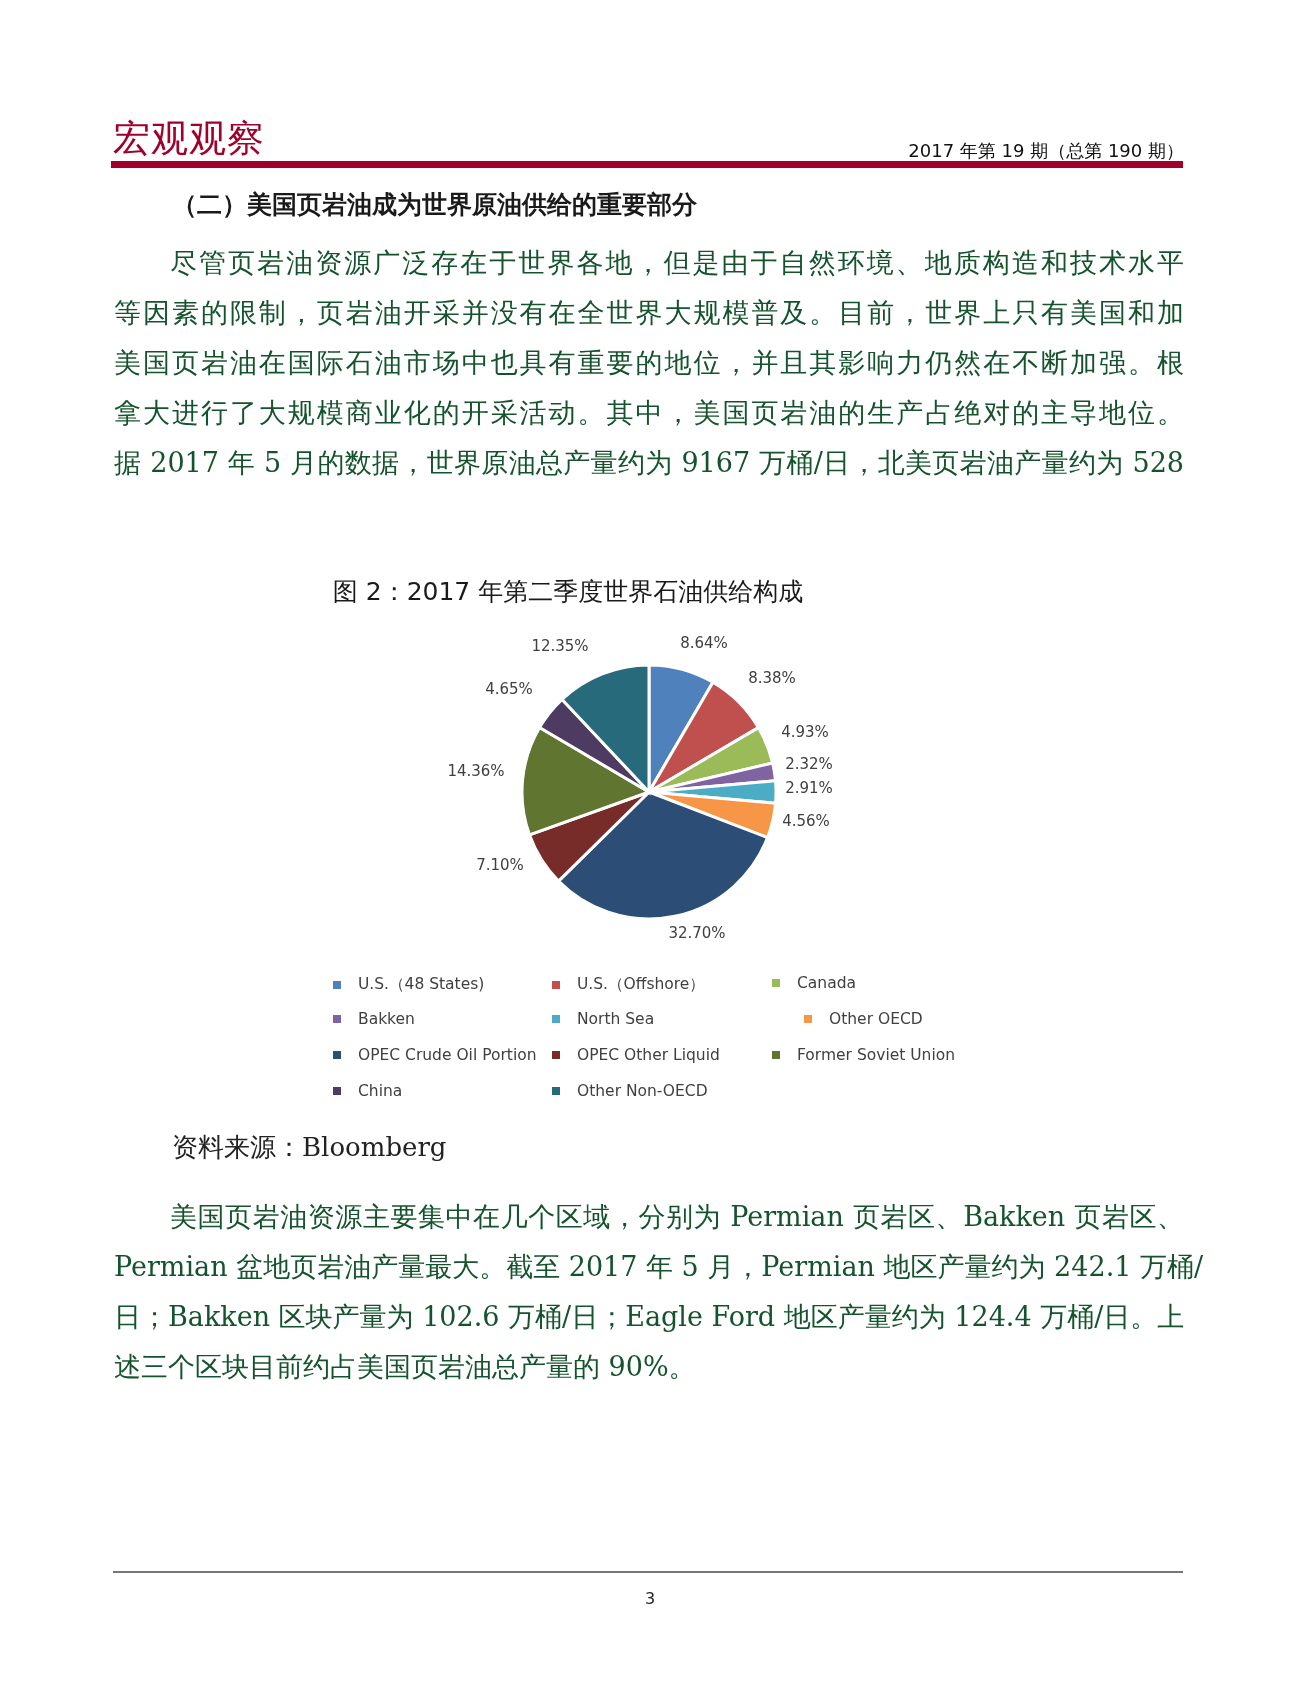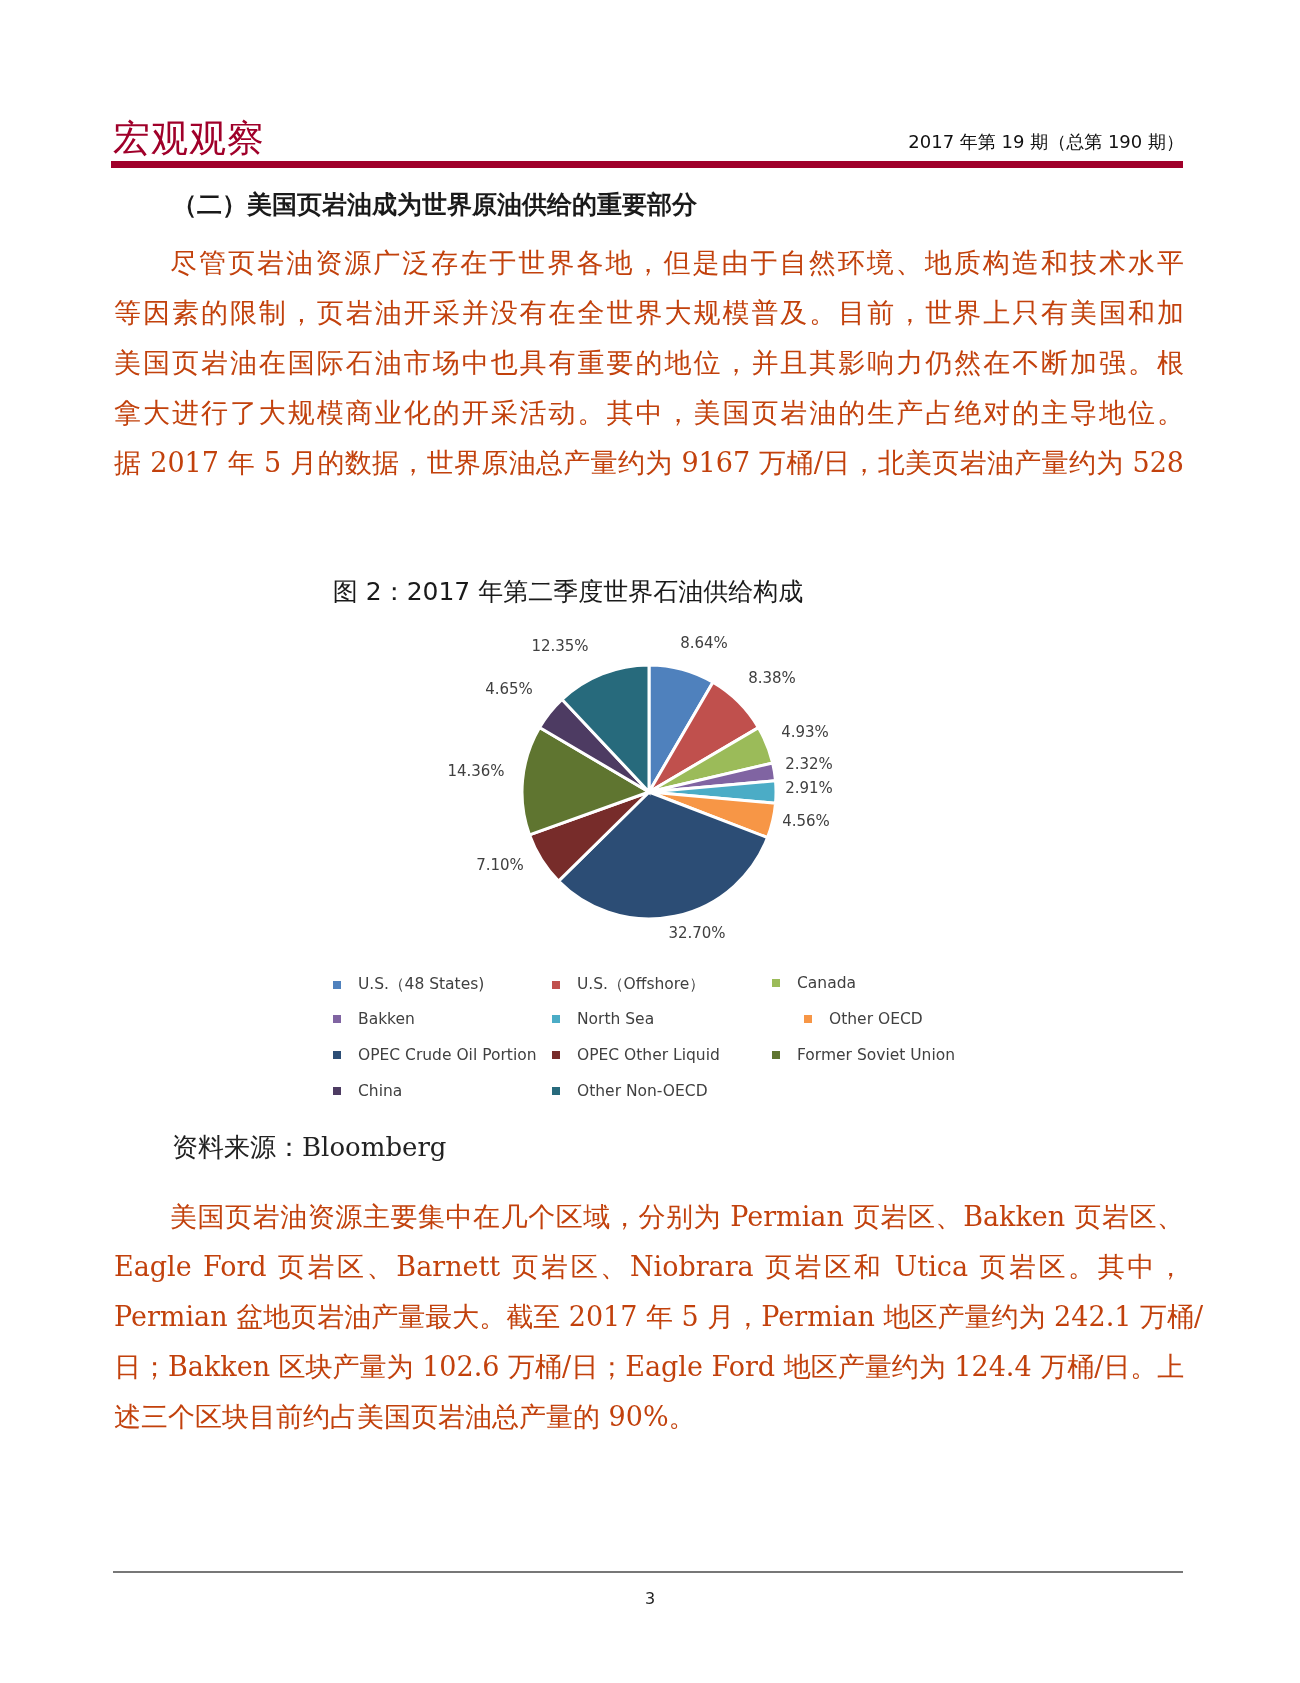--- a/index.html
+++ b/index.html
@@ -1,22 +1,22 @@
 <!DOCTYPE html>
 <html><head>
 <meta charset="utf-8">
 <style>
   html, body { margin:0; padding:0; background:#ffffff; }
   body { width:1300px; height:1683px; position:relative; overflow:hidden; font-family:"DejaVu Serif", serif; color:#1a1a1a; }
   .abs { position:absolute; }
   .hdr-title { left:113px; top:114px; font-family:"DejaVu Sans", sans-serif; font-size:37px; color:#a0002a; letter-spacing:1px; white-space:nowrap; }
-  .hdr-issue { right:116px; top:130px; font-family:"DejaVu Sans", sans-serif; font-size:18px; color:#111; white-space:nowrap; }
+  .hdr-issue { right:116px; top:139px; font-family:"DejaVu Sans", sans-serif; font-size:18px; color:#111; white-space:nowrap; }
   .hdr-bar { left:111px; top:161px; width:1072px; height:7px; background:#a0002a; }
   .heading { left:172px; top:188px; font-family:"DejaVu Sans", sans-serif; font-size:25px; font-weight:bold; color:#1a1a1a; white-space:nowrap; }
-  .para { left:114px; width:1070px; font-size:27px; line-height:50px; text-align:justify; color:#c2410c; }
+  .para { left:114px; width:1070px; font-size:27px; line-height:50px; text-align:justify; color:#14532d; }
   .para .ln { display:block; white-space:nowrap; text-align-last:justify; }
   .para .ln.last { text-align-last:left; }
   .indent { padding-left:56px; }
   .fig-title { left:0; width:1136px; top:575px; text-align:center; font-family:"DejaVu Sans", sans-serif; font-size:25px; color:#1a1a1a; }
   .pie-svg { left:0; top:0; }
   .pct { font-family:"DejaVu Sans", sans-serif; font-size:15px; fill:#404040; }
   .legend-item { position:absolute; display:flex; align-items:center; font-family:"DejaVu Sans", sans-serif; font-size:15.5px; color:#404040; white-space:nowrap; }
   .legend-item .sw { width:8px; height:8px; margin-right:17px; display:inline-block; }
   .source { left:172px; top:1130px; font-size:26px; color:#222; white-space:nowrap; }
   .foot-line { left:113px; top:1571px; width:1070px; height:2px; background:#777; }
@@ -110,20 +110,19 @@
     <div class="legend-item" style="left: 552px; top: 1082px;">
       <span class="sw" style="background: rgb(39, 106, 124);"></span>
       <span>Other Non-OECD</span>
     </div>
   </div>
 
 <div class="abs source">资料来源：Bloomberg</div>
 
 <div class="abs para" style="top:1192px;">
   <span class="ln indent">美国页岩油资源主要集中在几个区域，分别为 Permian 页岩区、Bakken 页岩区、</span>
-  <span class="ln">Eagle  Ford  页岩区、Barnett  页岩区、Niobrara  页岩区和  Utica  页岩区。其中，</span>
   <span class="ln">Permian 盆地页岩油产量最大。截至 2017 年 5 月，Permian 地区产量约为 242.1 万桶/</span>
   <span class="ln">日；Bakken 区块产量为 102.6 万桶/日；Eagle Ford 地区产量约为 124.4 万桶/日。上</span>
   <span class="ln last">述三个区块目前约占美国页岩油总产量的 90%。</span>
 </div>
 
 <div class="abs foot-line"></div>
 <div class="abs page-num">3</div>
 
 </body></html>

